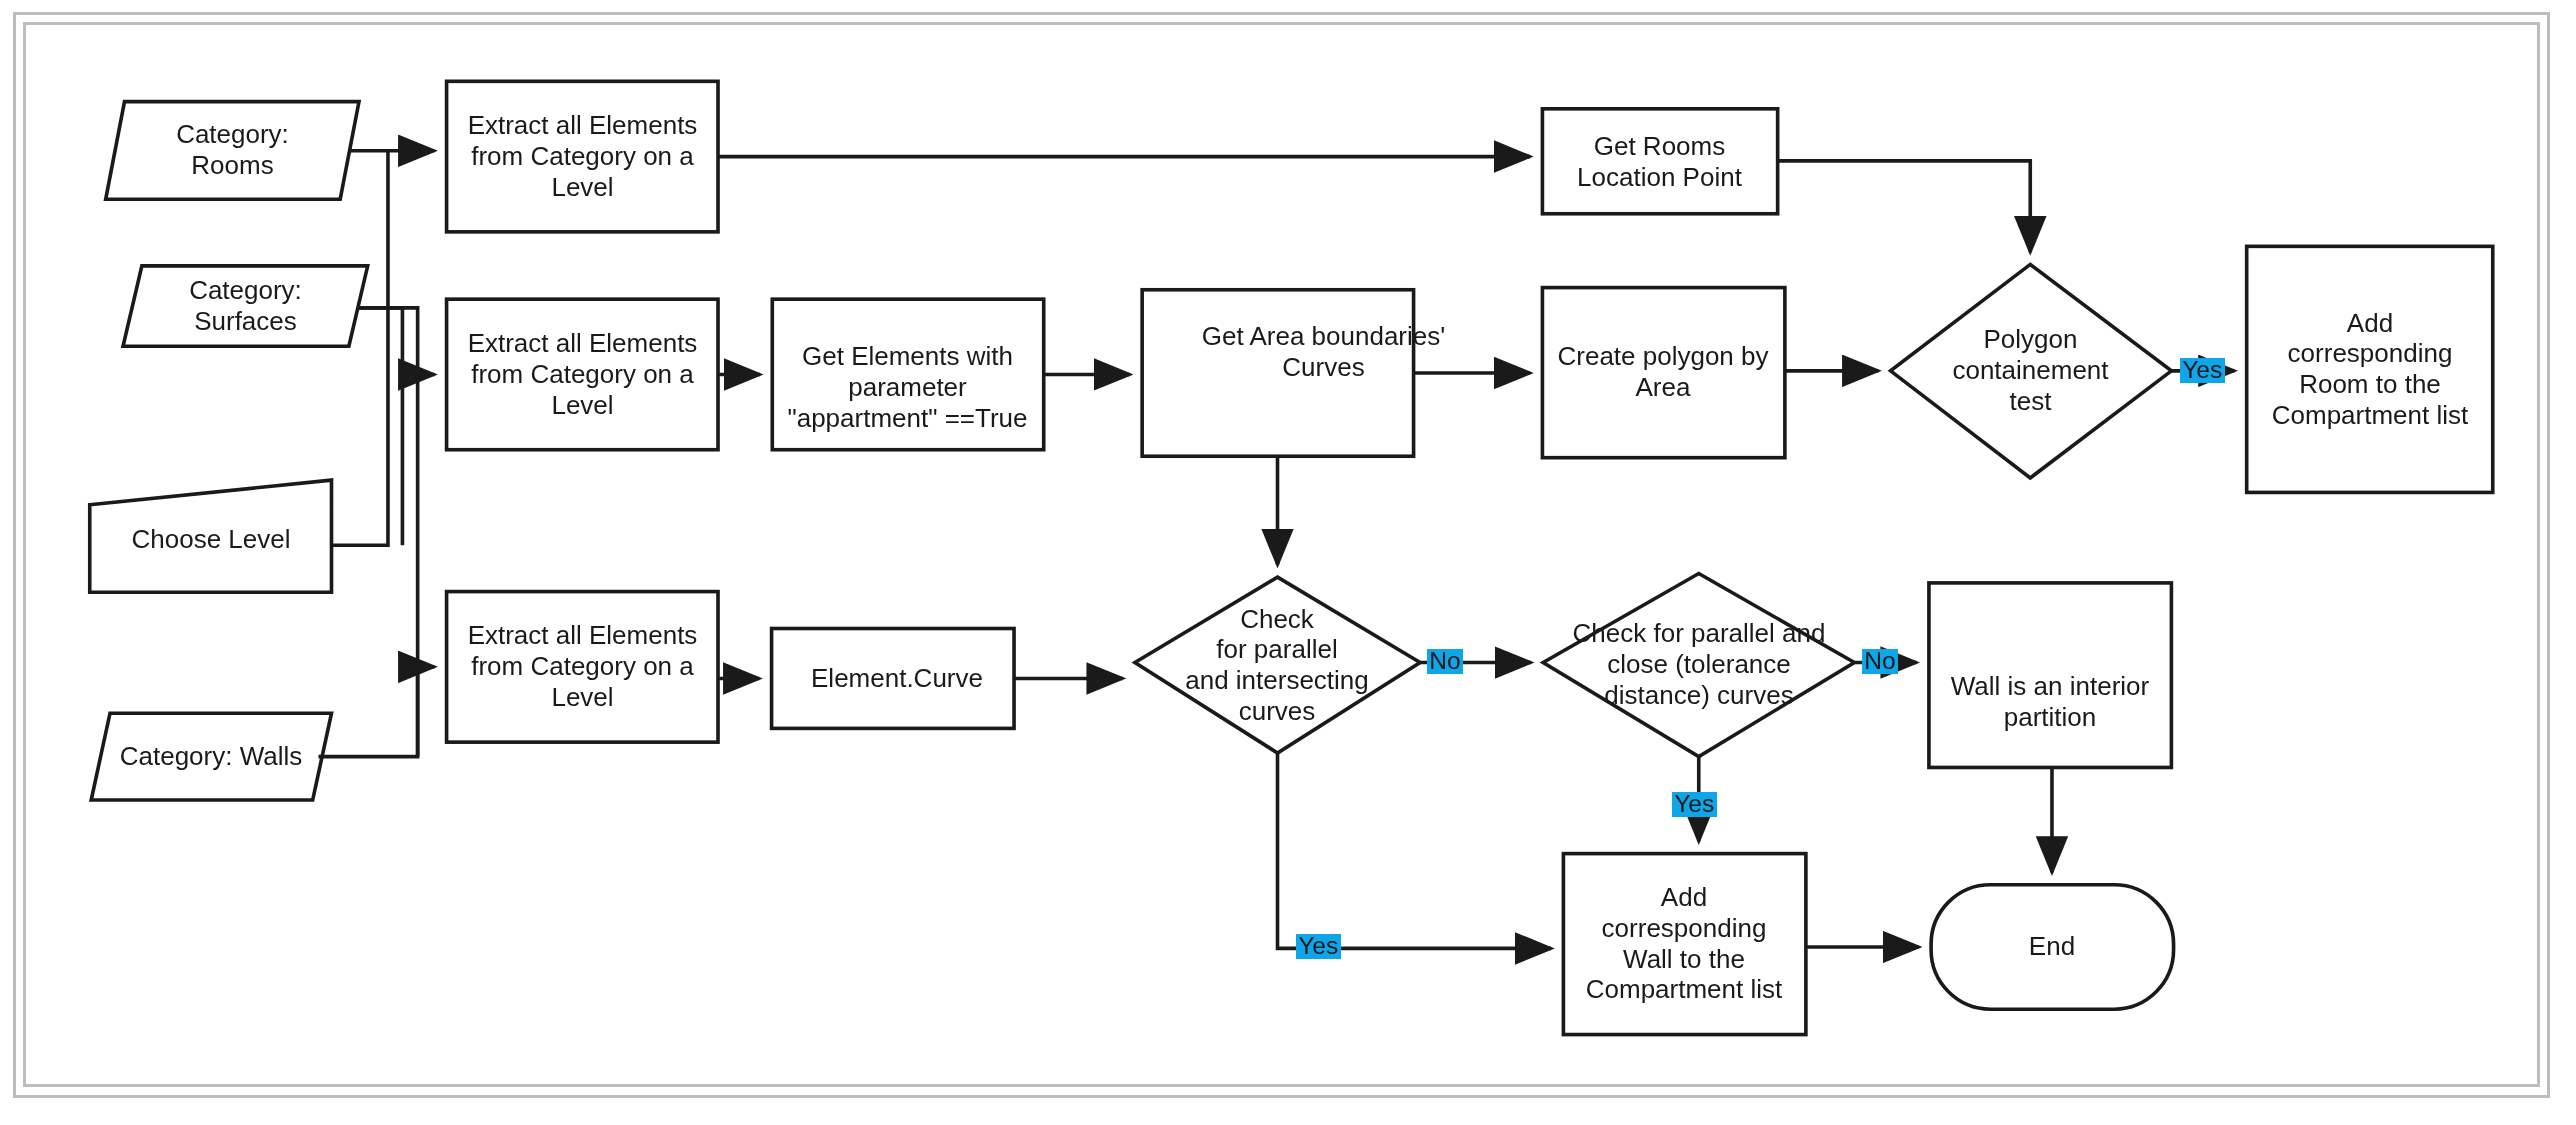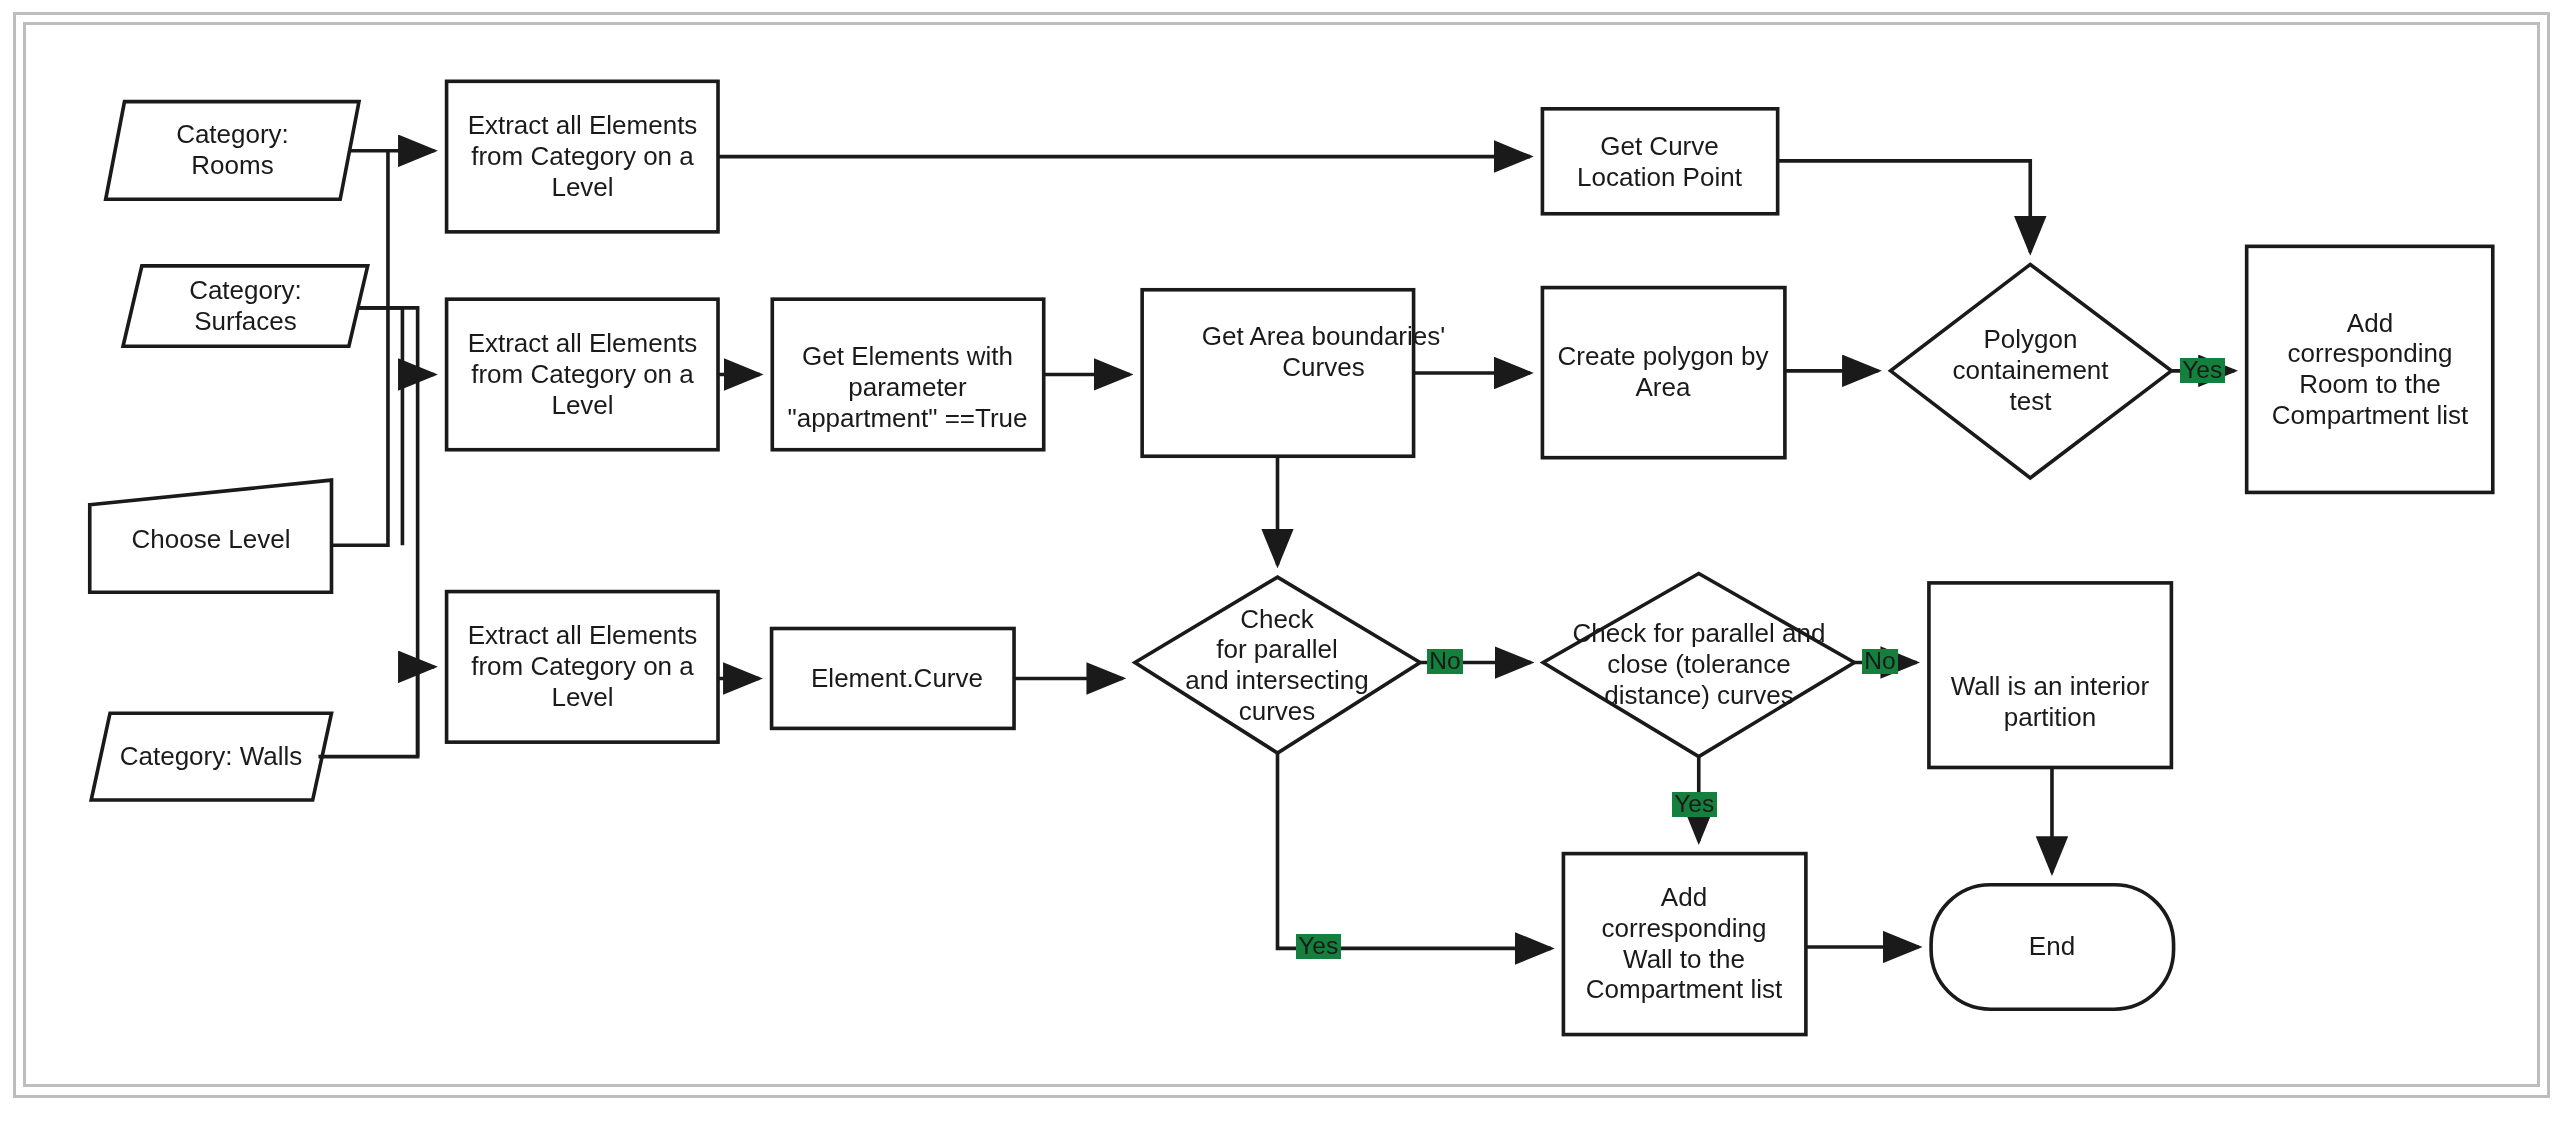--- a/index.html
+++ b/index.html
@@ -41,21 +41,21 @@
     line-height:1.18;
     pointer-events:none;
     white-space:pre-line;
   }
   .edge-label{
     position:absolute;
     color:#1a1a1a;
     font-size:24.6px;
     line-height:1;
     text-align:center;
-    background:#15803d;
+    background:#0ea5e9;
     padding:0 2.2px;
     white-space:nowrap;
   }
 </style>
 </head>
 <body>
 
 <div id="frame-outer">
   <div id="frame-inner"></div>
 </div>
@@ -163,21 +163,21 @@
 from Category on a
 Level</div>
 
 <div class="node-label" style="left:772px;top:299px;width:271px;height:177px;">Get Elements with
 parameter
 "appartment" ==True</div>
 
 <div class="node-label" style="left:1188px;top:290px;width:271px;height:123px;">Get Area boundaries'
 Curves</div>
 
-<div class="node-label" style="left:1542px;top:109px;width:235px;height:105px;">Get Curve
+<div class="node-label" style="left:1542px;top:109px;width:235px;height:105px;">Get Rooms
 Location Point</div>
 
 <div class="node-label" style="left:1542px;top:287px;width:242px;height:170px;">Create polygon by
 Area</div>
 
 <div class="node-label" style="left:2247px;top:246px;width:246px;height:246px;">Add
 corresponding
 Room to the
 Compartment list</div>
 

